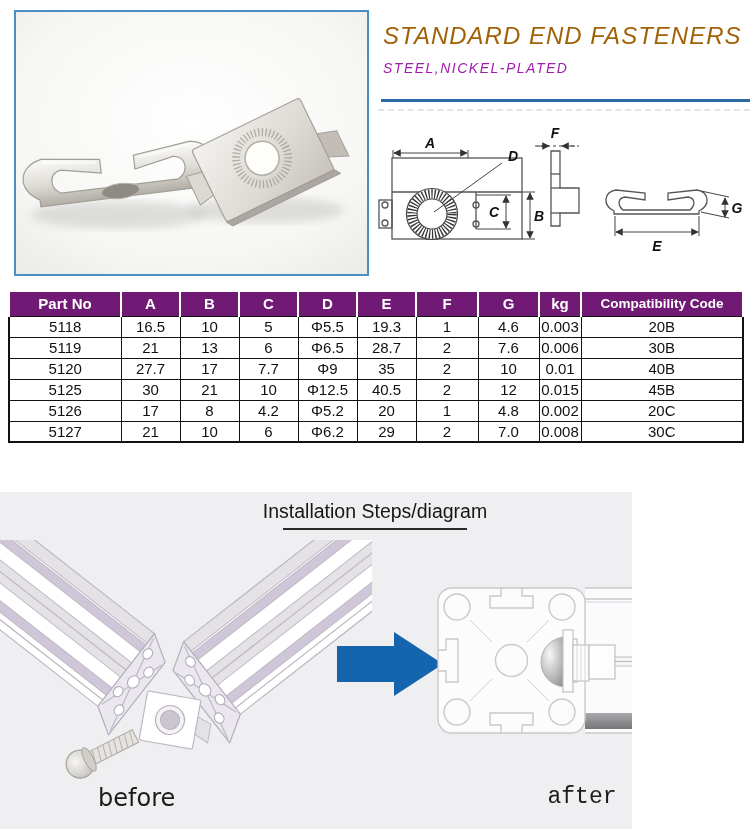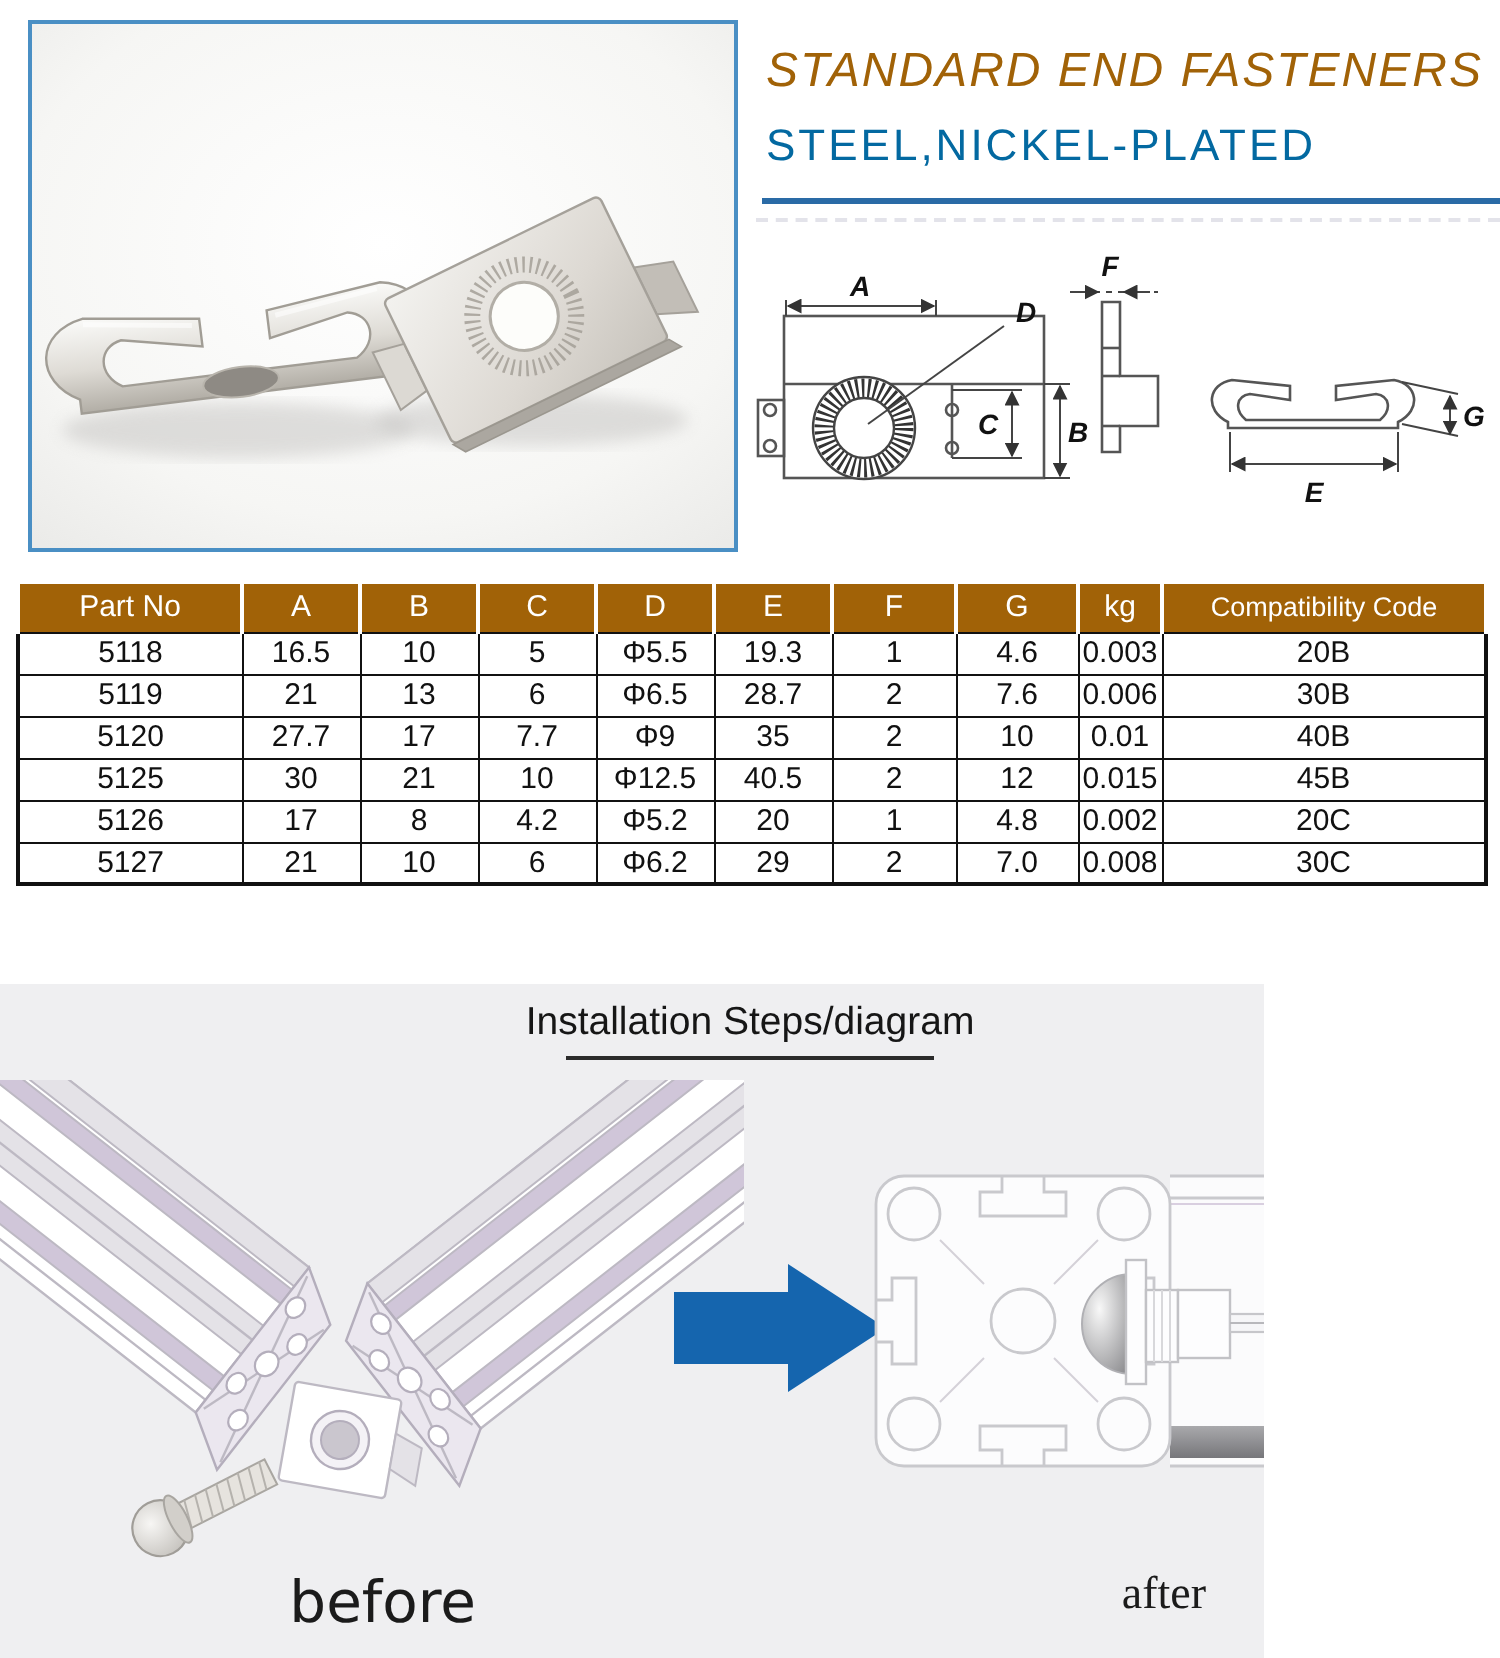--- a/index.html
+++ b/index.html
@@ -7,50 +7,50 @@
             font-family:"Liberation Sans",sans-serif;color:#111}
 
   
   #photo-frame{position:absolute;left:14px;top:10px;width:355px;height:266px;
                border:2px solid #4a8fc4;background:#fff}
 
   
   #prod-title{position:absolute;left:383px;top:22px;width:364px;
               font-size:24px;font-style:italic;letter-spacing:1px;color:#a16207;white-space:nowrap}
   #prod-subtitle{position:absolute;left:383px;top:60px;width:364px;
-                 font-size:22px;letter-spacing:1.5px;color:#0369a1;white-space:nowrap}
+                 font-size:14px;font-style:italic;letter-spacing:1.5px;color:#a21caf;white-space:nowrap}
   #blue-rule{position:absolute;left:381px;top:99px;width:369px;height:3px;background:#2a6ba6}
   #dash-rule{position:absolute;left:378px;top:109px;width:372px;height:0;border-top:2px dashed #e3e3ea}
 
   
   #tech-drawing{position:absolute;left:375px;top:104px;width:375px;height:180px}
   .part{stroke:#555;fill:none;stroke-width:1.3}
   .partw{stroke:#555;fill:#fff;stroke-width:1.3}
   .dim{stroke:#444;fill:none;stroke-width:1}
   .dimlab{font-size:14px;font-style:italic;font-weight:bold;fill:#111}
 
   
   #spec-table{position:absolute;left:8px;top:290px;width:734px;border-collapse:collapse;
               table-layout:fixed;border:2.5px solid #111}
-  #spec-table th{background:#a16207;color:#fff;font-weight:normal;font-size:15px;height:25px;
+  #spec-table th{background:#701a75;color:#fff;font-weight:bold;font-size:15px;height:25px;
                  border-left:2px solid #fff;border-right:2px solid #fff;border-top:2px solid #fff;
                  border-bottom:1.6px solid #111}
   #spec-table th:last-child{font-size:13.5px}
   #spec-table td{border:1.6px solid #111;font-size:15px;text-align:center;height:21px;padding:0}
 
   
   #install-section{position:absolute;left:0;top:492px;width:632px;height:337px;
                    background:#efeff1;overflow:hidden}
   #install-title{position:absolute;left:0;top:8px;width:750px;text-align:center;
                  font-size:19.5px;color:#161616}
   #install-underline{position:absolute;left:283px;top:36px;width:184px;height:0;border-top:2px solid #2b2b2b}
-  #before-label{position:absolute;left:98px;top:292px;width:140px;text-align:right;
-                font-size:29px;color:#1b1b1b;font-family:"DejaVu Sans",sans-serif}
+  #before-label{position:absolute;left:98px;top:292px;width:140px;text-align:left;
+                font-size:24px;color:#1b1b1b;font-family:"DejaVu Sans",sans-serif}
   #after-label{position:absolute;left:512px;top:292px;width:140px;text-align:center;
-               font-size:23px;color:#1b1b1b;font-family:Liberation Serif, serif}
+               font-size:23px;color:#1b1b1b;font-family:Liberation Mono, monospace}
   #before-diagram{position:absolute;left:0;top:48px}
   #after-diagram{position:absolute;left:428px;top:86px}
   #arrow-svg{position:absolute;left:337px;top:138px}
 
   
   .o{stroke:#bdb9c3;fill:none;stroke-width:1.2}
   .o2{stroke:#d4d1d8;fill:none;stroke-width:1}
   .wf{fill:#ffffff;stroke:#bdb9c3;stroke-width:1.2}
   .lavf{fill:#d0c6d9;stroke:#bdb9c3;stroke-width:1}
   .gryf{fill:#e4e2e7;stroke:#bdb9c3;stroke-width:1}

